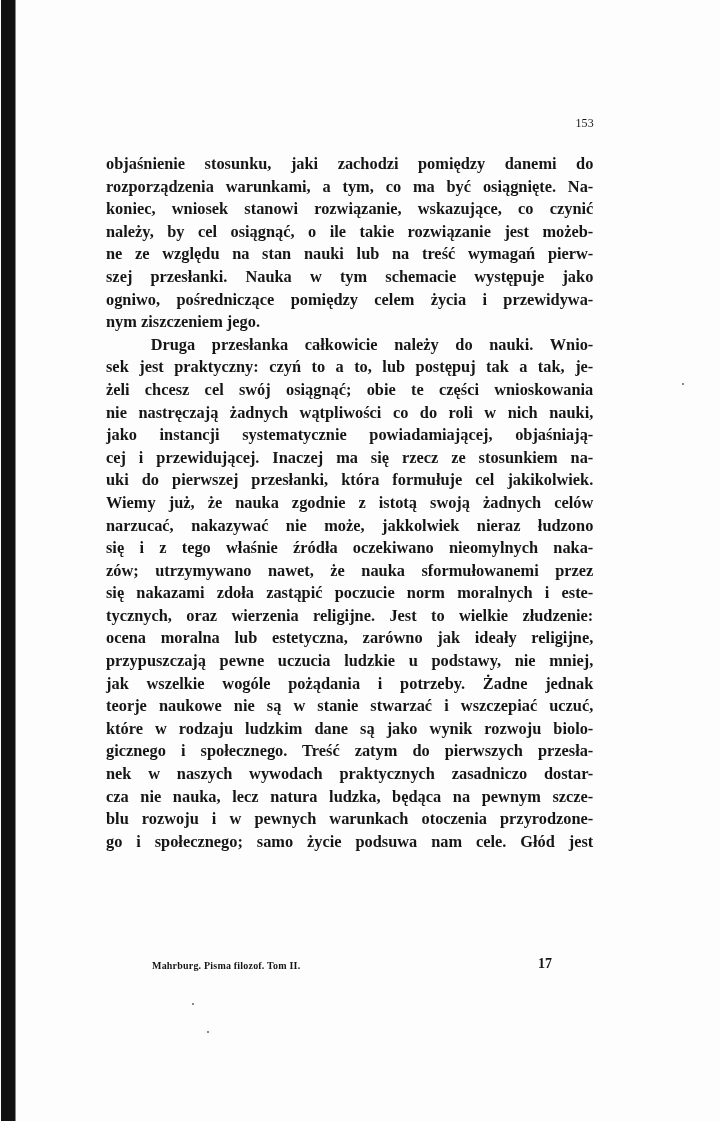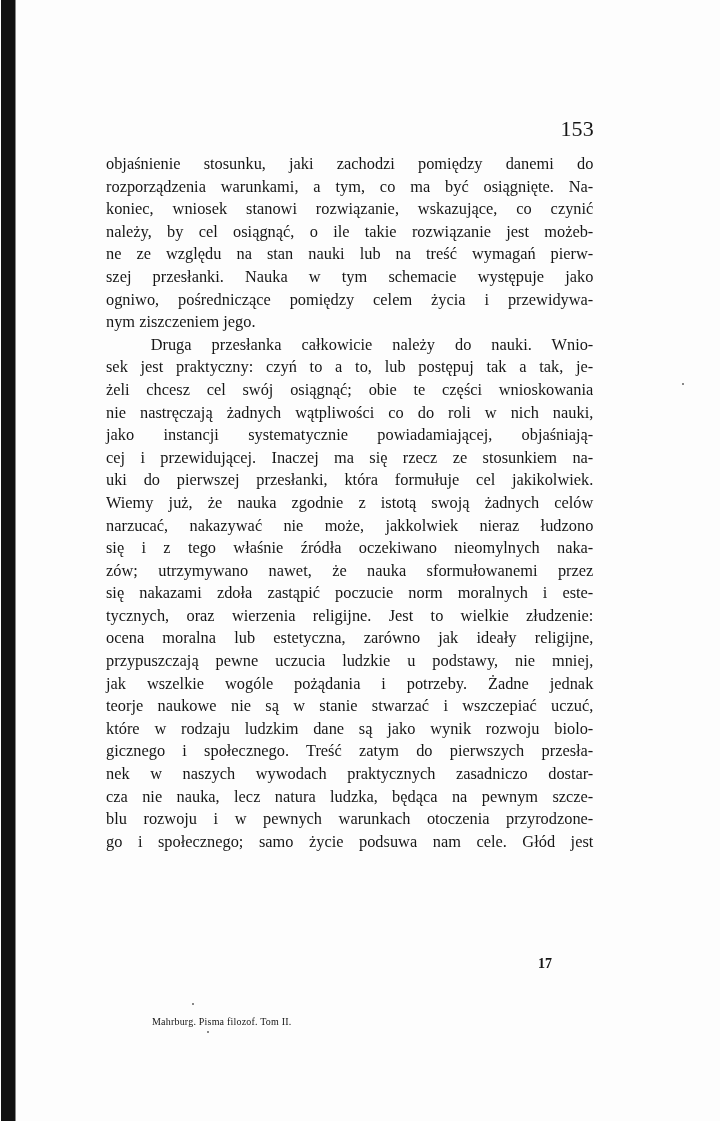--- a/index.html
+++ b/index.html
@@ -23,28 +23,29 @@
       height: 1121px;
       background: #111;
       border-right: 1px solid #888;
     }
     .page-number {
       position: absolute;
       top: 116px;
       left: 540px;
       width: 54px;
       text-align: right;
-      font-size: 22px;
+      font-size: 12px;
       letter-spacing: 0.2px;
     }
     .text-block {
       position: absolute;
       left: 106px;
       top: 152px;
       width: 487px;
+      font-weight: bold;
     }
     .line {
       display: block;
       height: 22.6px;
       line-height: 22.6px;
       font-size: 17.6px;
       white-space: nowrap;
       text-align: justify;
       text-align-last: justify;
       transform: scaleX(0.93);
@@ -53,24 +54,24 @@
     }
     .line.last {
       text-align-last: left;
     }
     .line.indent {
       padding-left: 48px;
       width: 476px;
     }
     .footer-left {
       position: absolute;
-      top: 1016px;
+      top: 960px;
       left: 152px;
       font-size: 10px;
-      font-weight: normal;
+      font-weight: bold;
       letter-spacing: 0.2px;
       text-align: center;
     }
     .footer-right {
       position: absolute;
       top: 956px;
       left: 538px;
       font-size: 14px;
       font-weight: bold;
     }

